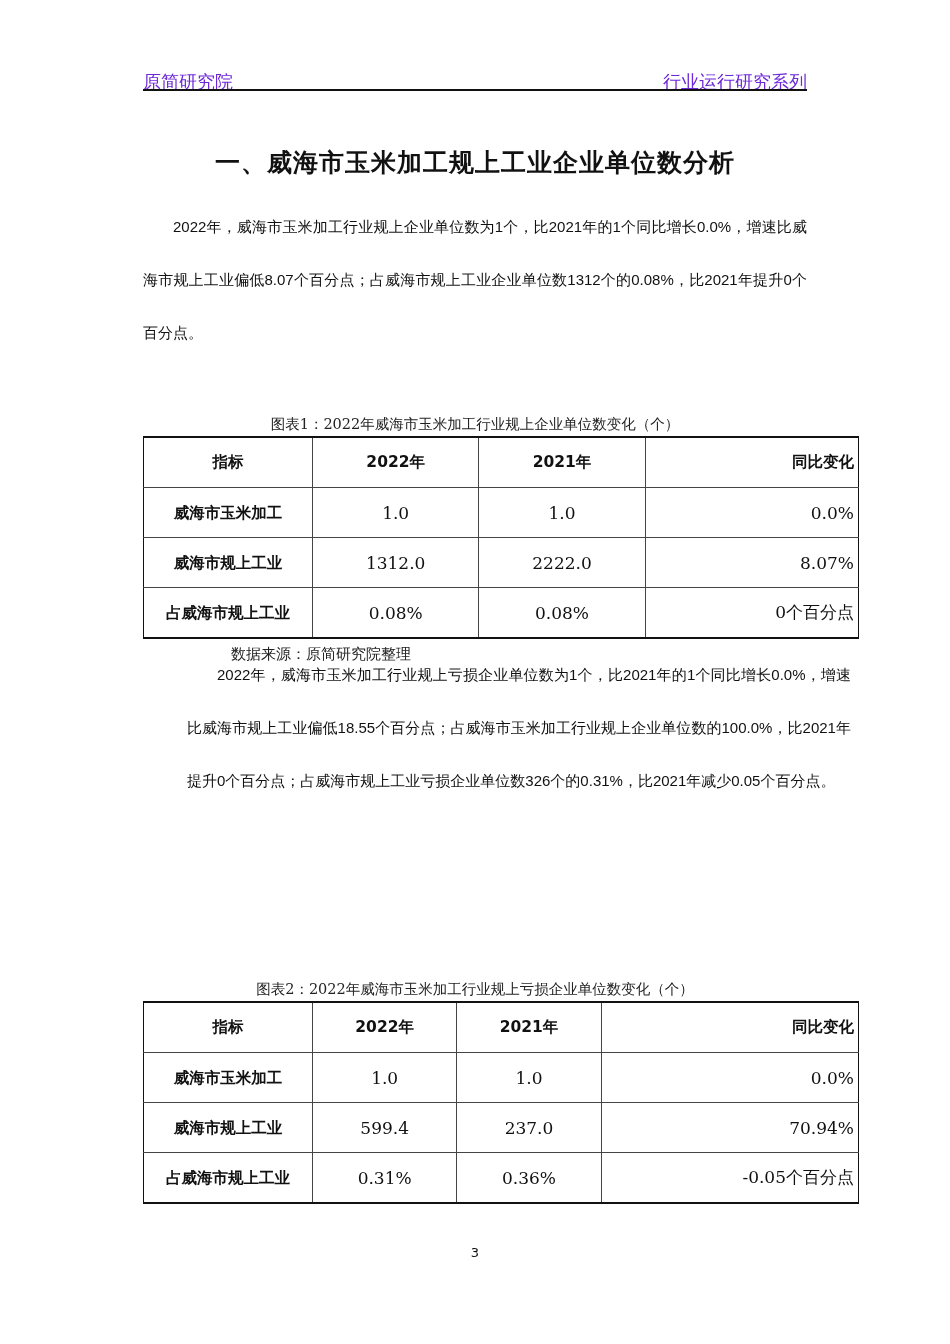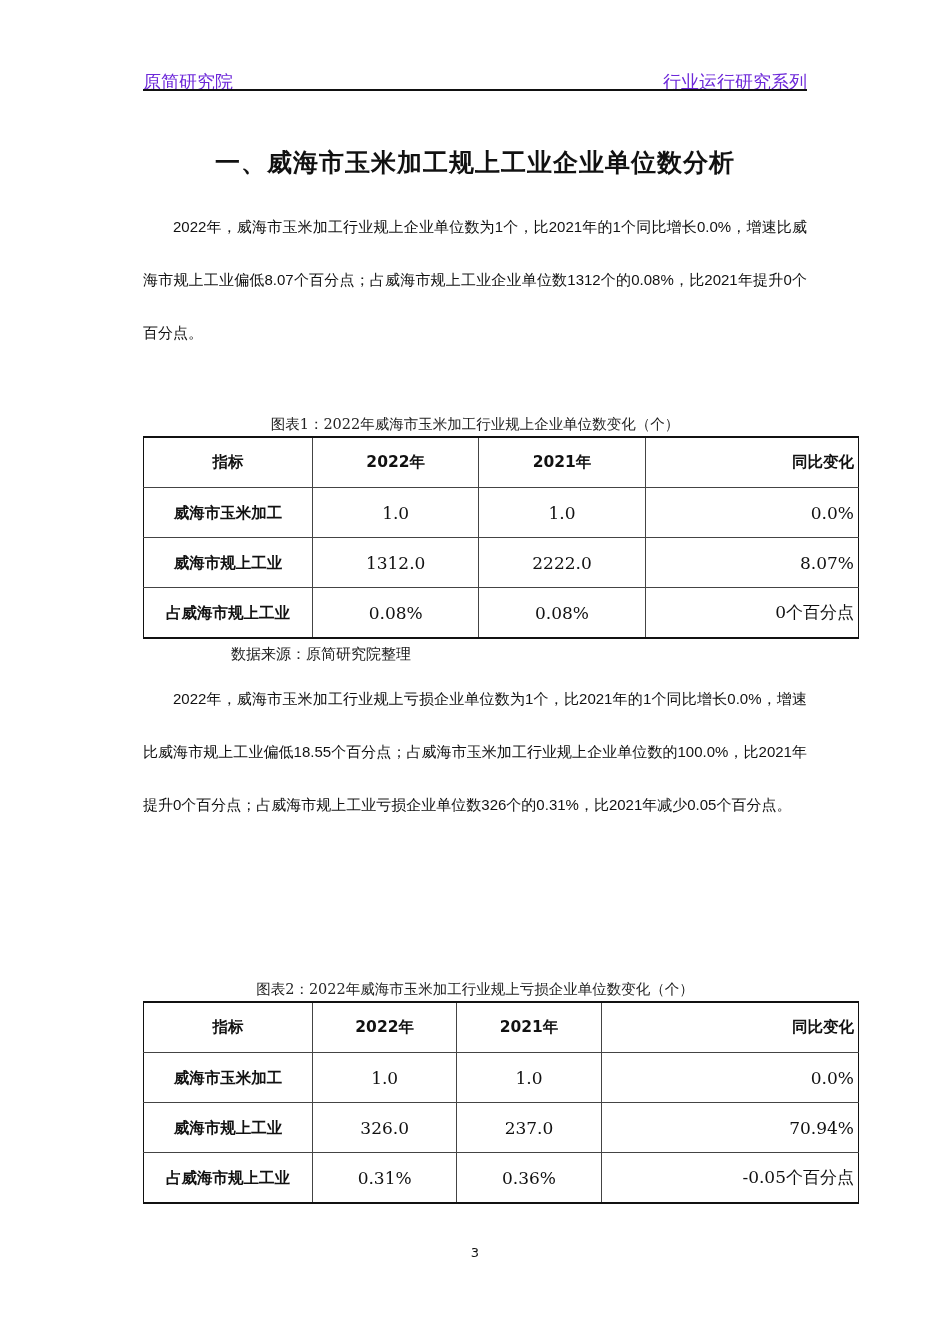--- a/index.html
+++ b/index.html
@@ -67,42 +67,42 @@
   <tr>
     <td class="rowhead">占威海市规上工业</td>
     <td>0.08%</td>
     <td>0.08%</td>
     <td>0个百分点</td>
   </tr>
 </tbody>
   </table>
 <div class="source" style="top:645px;">数据来源：原简研究院整理</div>
 
-<div class="para" style="top:672px;">
+<div class="para" style="top:648px;margin-left:44px;">
   <p>2022年，威海市玉米加工行业规上亏损企业单位数为1个，比2021年的1个同比增长0.0%，增速比威海市规上工业偏低18.55个百分点；占威海市玉米加工行业规上企业单位数的100.0%，比2021年提升0个百分点；占威海市规上工业亏损企业单位数326个的0.31%，比2021年减少0.05个百分点。</p>
 </div>
 
 <div class="caption" style="top:980px;">图表2：2022年威海市玉米加工行业规上亏损企业单位数变化（个）</div>
 <table class="tbl" style="top:1001px;">
   <tbody>
       <tr class="hdr">
     <td>指标</td>
     <td>2022年</td>
     <td>2021年</td>
     <td>同比变化</td>
   </tr>
   <tr>
     <td class="rowhead">威海市玉米加工</td>
     <td>1.0</td>
     <td>1.0</td>
     <td>0.0%</td>
   </tr>
   <tr>
     <td class="rowhead">威海市规上工业</td>
-    <td>326.0</td>
+    <td>599.4</td>
     <td>237.0</td>
     <td>70.94%</td>
   </tr>
   <tr>
     <td class="rowhead">占威海市规上工业</td>
     <td>0.31%</td>
     <td>0.36%</td>
     <td>-0.05个百分点</td>
   </tr>
 </tbody>

